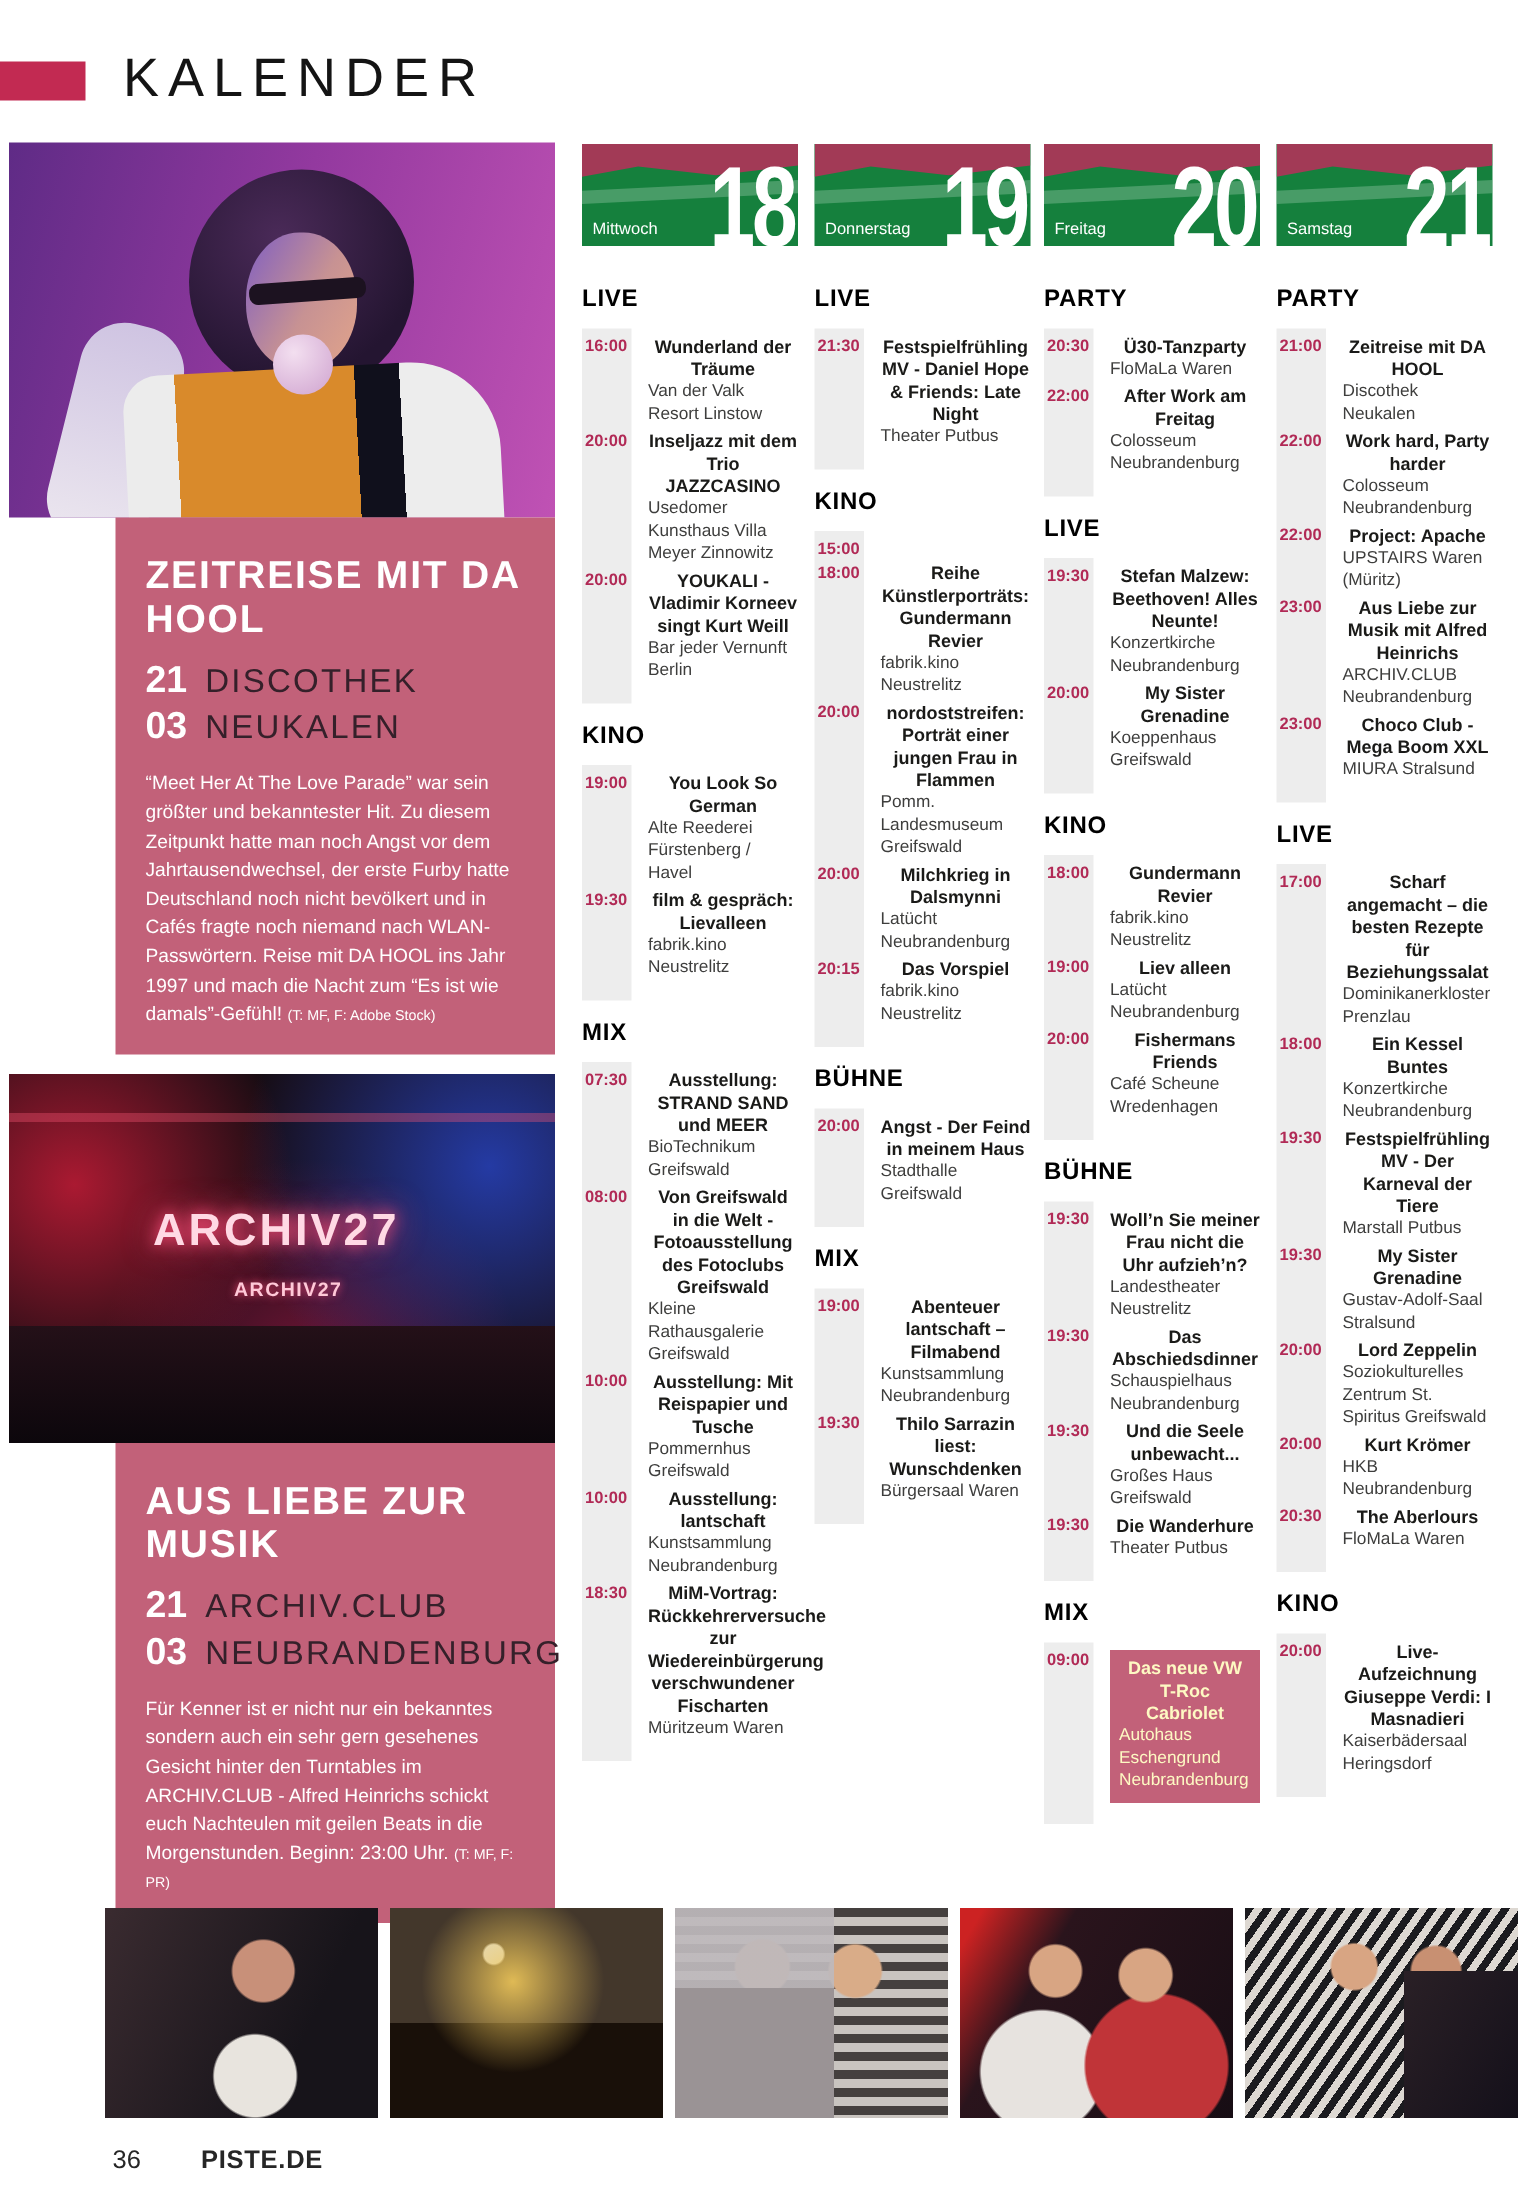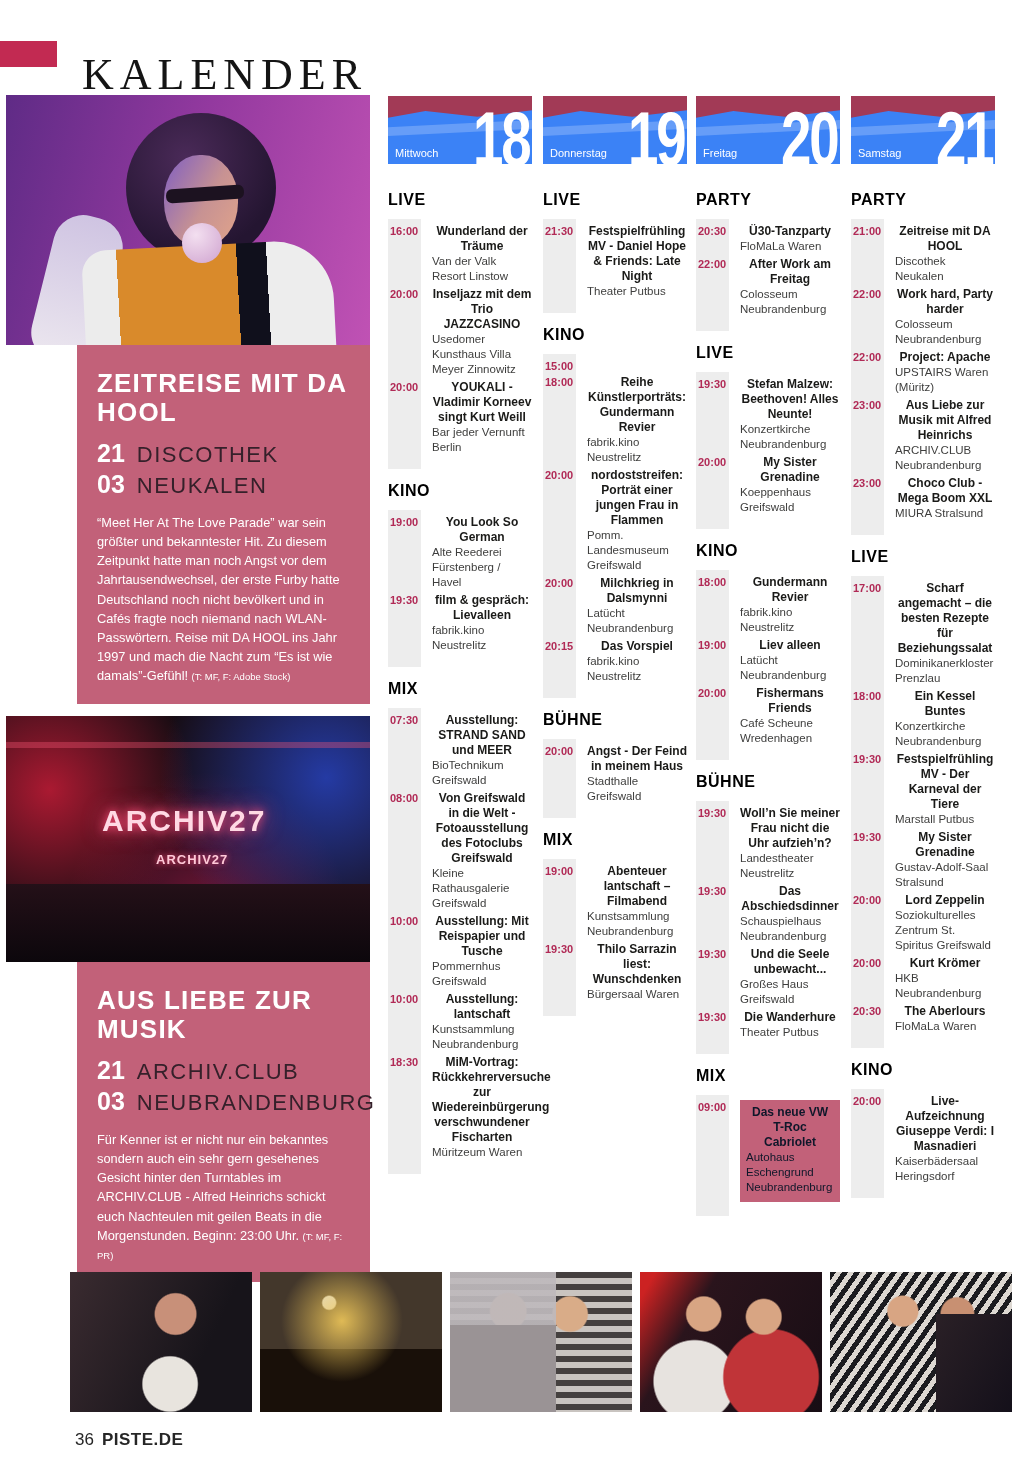--- a/index.html
+++ b/index.html
@@ -1,22 +1,22 @@
 <!DOCTYPE html>
 <html><head>
 <meta charset="utf-8">
 <style>
   html,body{margin:0;padding:0;background:#888;}
   #page{position:relative;width:1025px;height:1470px;background:#ffffff;overflow:hidden;
         font-family:"Liberation Sans",sans-serif;}
 
   
   .brand-bar{position:absolute;left:0;top:41px;width:57px;height:26px;background:#c22a52;}
-  .page-title{position:absolute;left:82px;top:49px;font-family:Liberation Serif, serif;
-      font-size:44px;letter-spacing:6px;color:#141414;font-weight:500;}
+  .page-title{position:absolute;left:82px;top:31px;font-family:Liberation Sans, sans-serif;
+      font-size:36px;letter-spacing:6px;color:#141414;font-weight:500;}
 
   
   .photo{position:absolute;left:6px;width:364px;overflow:hidden;}
   #photo1{top:95px;height:250px;background:linear-gradient(105deg,#5f2b86 0%,#93399f 48%,#c052b4 100%);}
   #photo1 .hair{position:absolute;left:120px;top:18px;width:150px;height:150px;border-radius:50%;
       background:radial-gradient(circle at 40% 30%,#4a2a58 0%,#241531 70%);}
   #photo1 .face{position:absolute;left:158px;top:60px;width:74px;height:92px;border-radius:48%;
       background:linear-gradient(120deg,#7f5ec2 0%,#c79293 55%,#e2a48a 100%);}
   #photo1 .glasses{position:absolute;left:160px;top:92px;width:78px;height:14px;border-radius:6px;
       background:#1c1220;transform:rotate(-4deg);}
@@ -52,40 +52,40 @@
   .f-num{font-size:25px;font-weight:700;color:#ffffff;}
   .f-loc{font-size:22px;color:#35202a;letter-spacing:1.5px;}
   .f-body{margin-top:13px;font-size:12.8px;line-height:1.5;}
   .f-credit{font-size:9.5px;}
 
   
   #days{position:absolute;left:0;top:0;width:100%;height:100%;}
   .col{position:absolute;top:96px;width:144px;}
   .col-0{left:388px}.col-1{left:543px}.col-2{left:696px}.col-3{left:851px}
 
-  .badge{position:relative;height:68px;background:#3b82f6;}
+  .badge{position:relative;height:68px;background:#15803d;}
   .badge::before{content:"";position:absolute;left:0;top:0;right:0;height:26px;background:#a23a56;
       clip-path:polygon(0 0,100% 0,100% 55%,62% 80%,26% 58%,0 84%);}
   .badge::after{content:"";position:absolute;left:0;top:24px;right:0;height:16px;
       background:rgba(255,255,255,.22);clip-path:polygon(0 45%,100% 0,100% 55%,0 100%);}
   .dayname{position:absolute;left:7px;bottom:5px;color:#fff;font-size:11px;z-index:3;}
   .daynum{position:absolute;right:2px;bottom:-9px;color:#fff;font-weight:700;font-size:76px;
       line-height:.9;letter-spacing:-3px;transform:scaleX(.72);transform-origin:100% 100%;z-index:2;}
 
   .section-label{color:#000000;font-weight:700;font-size:16px;letter-spacing:.5px;margin:27px 0 15px;}
   .events{position:relative;}
   .events::before{content:"";position:absolute;left:0;top:-5px;bottom:-14px;width:33px;background:#ededed;}
   .event{position:relative;display:flex;margin-bottom:3px;}
   .event-time{flex:none;width:44px;padding:1px 0 0 2px;box-sizing:border-box;
       color:#b12a56;font-weight:700;font-size:11px;}
   .event-body{flex:1;min-width:0;}
   .event-title{font-weight:700;font-size:12px;line-height:15px;color:#1a1a18;text-align:center;}
   .event-venue{font-size:11.5px;line-height:15px;color:#3e3e3d;}
   .event.hl .event-body{background:#c26179;padding:5px 6px 7px;}
-  .event.hl .event-title,.event.hl .event-venue{color:#0f172a;}
+  .event.hl .event-title,.event.hl .event-venue{color:#fef9c3;}
 
   
   .strip{position:absolute;left:70px;top:1272px;width:942px;height:140px;display:flex;gap:8px;}
   .sphoto{flex:1;position:relative;overflow:hidden;}
   .sp1{background:radial-gradient(circle at 58% 30%,#c89079 0 14%,rgba(200,144,121,0) 15%),
       radial-gradient(circle at 55% 80%,#e8e4de 0 18%,rgba(232,228,222,0) 19%),
       linear-gradient(115deg,#3a2b30,#17141a 70%);}
   .sp2{background:radial-gradient(circle at 45% 35%,rgba(240,200,90,.9) 0,rgba(240,200,90,0) 45%),
       radial-gradient(circle at 38% 22%,#dfe2e6 0 4%,rgba(223,226,230,0) 5%),
       linear-gradient(180deg,#43372b 0 55%,#191009 55%);}
@@ -101,21 +101,21 @@
       linear-gradient(120deg,#c22 0 6%,#2a141c 30%,#170d14);}
   .sp5{background:radial-gradient(circle at 40% 28%,#d8a583 0 10%,rgba(216,165,131,0) 11%),
       radial-gradient(circle at 70% 30%,#c89072 0 10%,rgba(200,144,114,0) 11%),
       repeating-linear-gradient(125deg,#1b1b1f 0 5px,#ddd8d2 5px 10px);}
   .sp5::after{content:"";position:absolute;right:0;top:30%;width:42%;height:70%;
       background:linear-gradient(120deg,#2a2026,#14101a);}
 
   
   .footer{position:absolute;left:75px;top:1430px;font-size:17px;color:#262626;}
   .footer .pn{font-weight:400;margin-right:8px;}
-  .footer .brand{font-weight:700;letter-spacing:.5px;}
+  .footer .brand{font-weight:700;letter-spacing:.5px;margin-left:32px;}
 </style>
 </head>
 <body>
 
 <div id="page">
 
   <div class="brand-bar"></div>
   <div class="page-title">KALENDER</div>
 
   <div class="photo" id="photo1">

